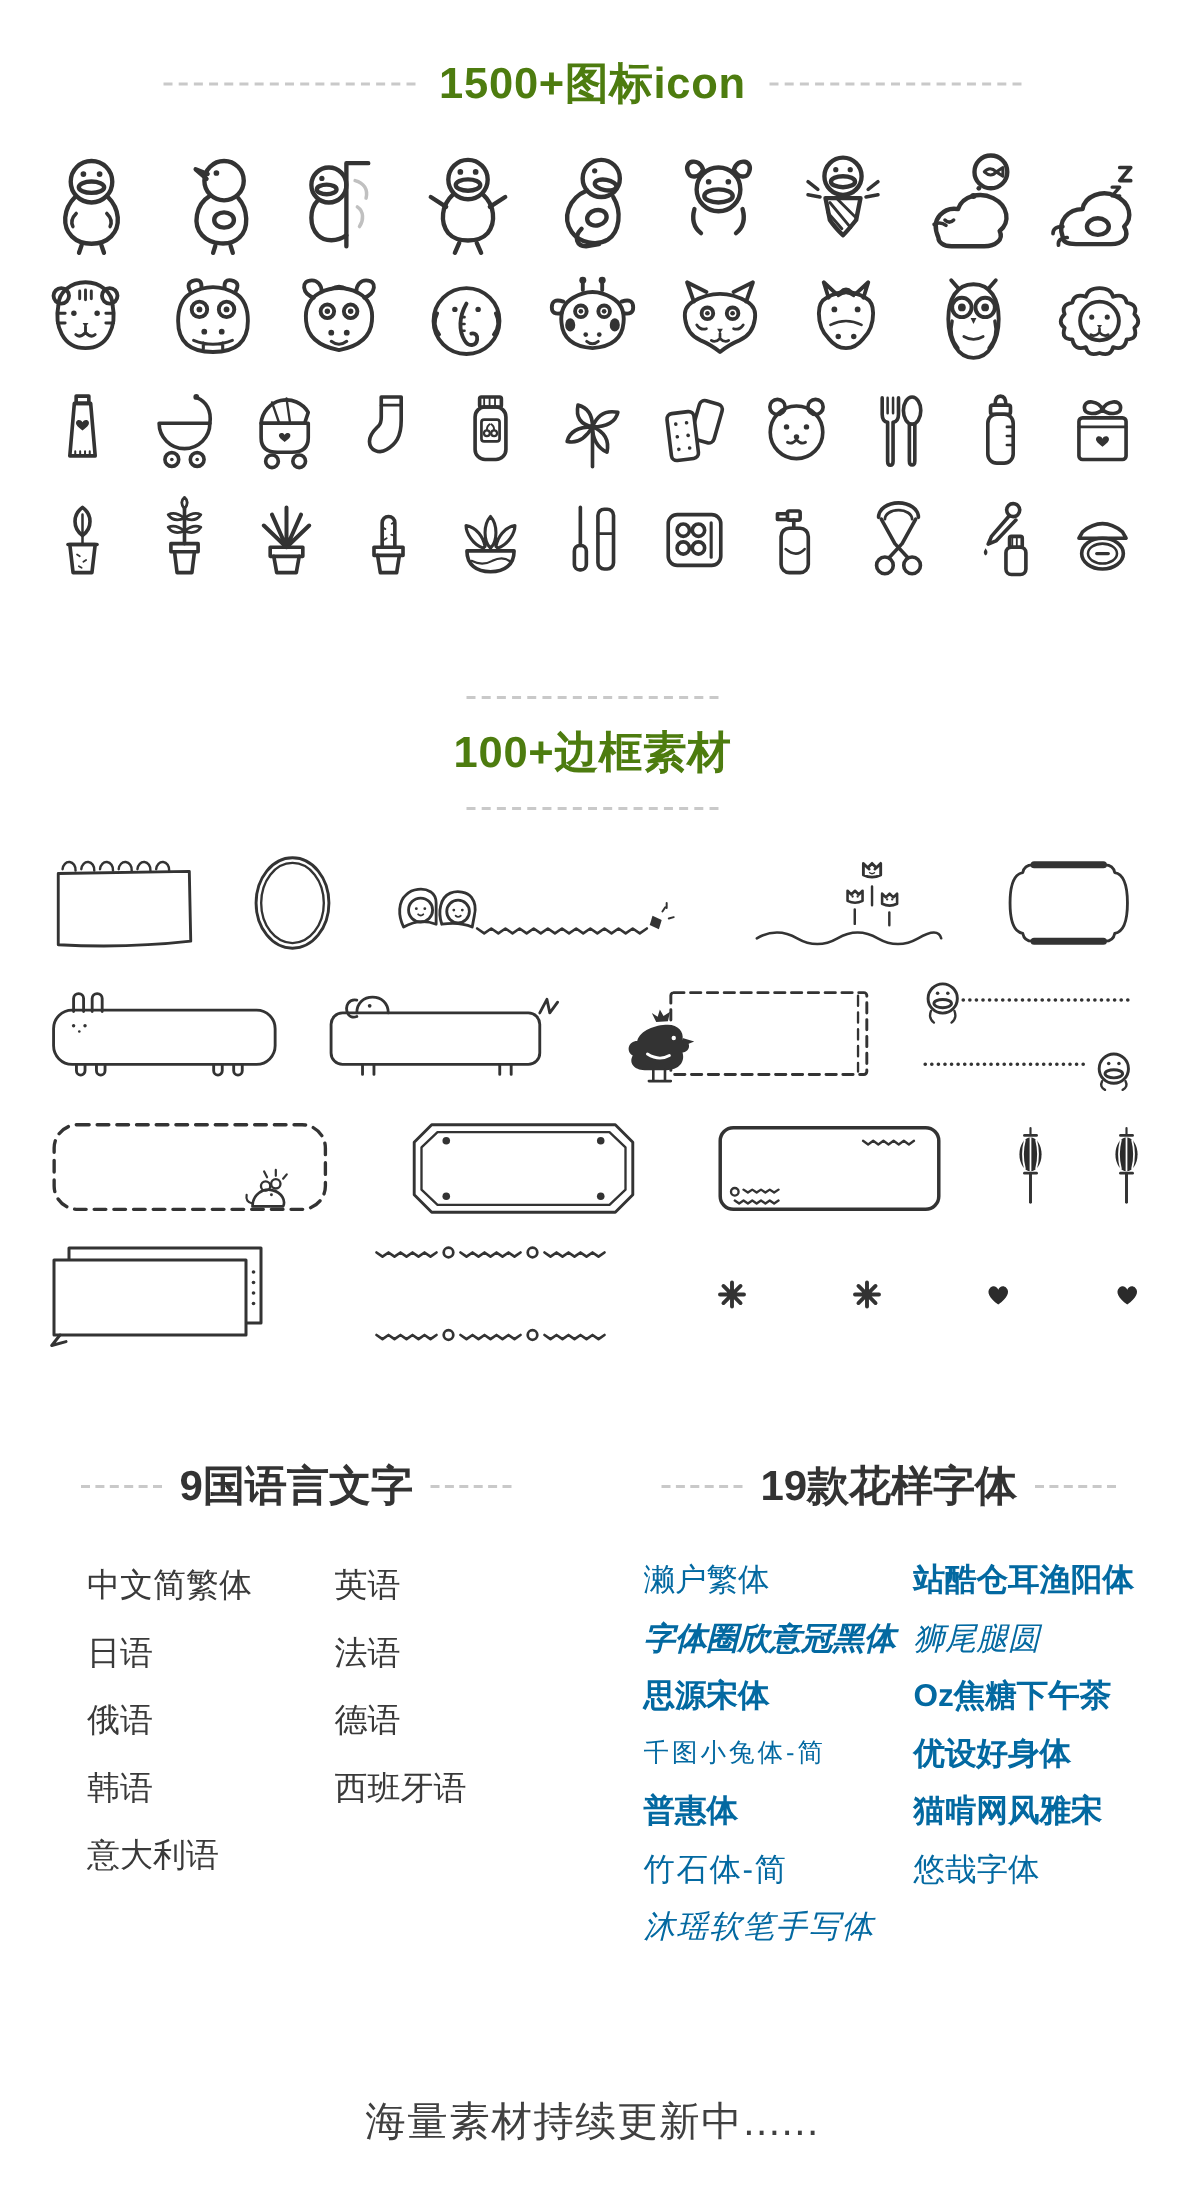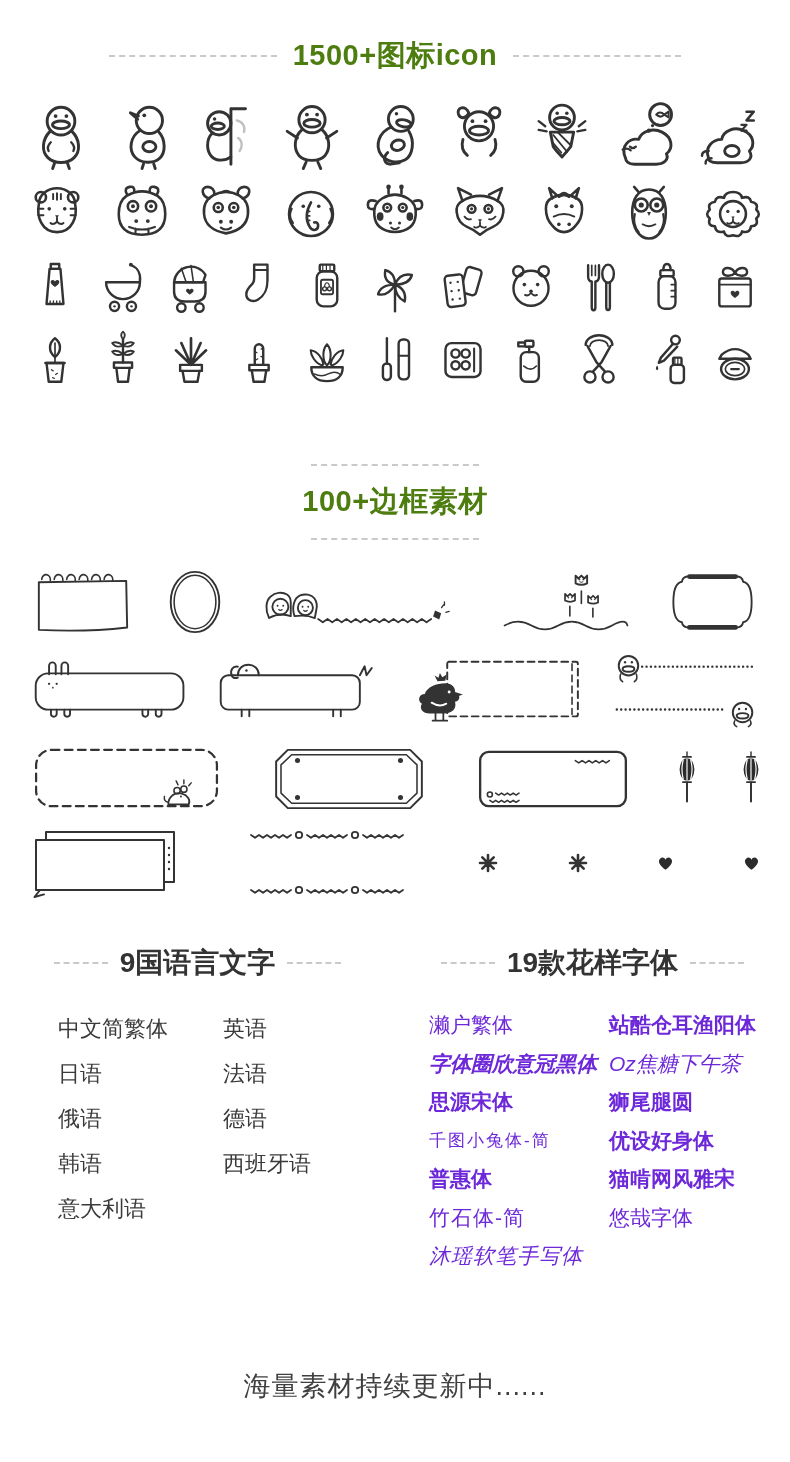--- a/index.html
+++ b/index.html
@@ -34,30 +34,30 @@
   .ic-ducks-dotted{width:148px;height:78px;}
   .ic-dashed-mouse-frame{width:194px;height:70px;}
   .ic-octagon-frame{width:158px;height:68px;}
   .ic-squiggle-frame{width:158px;height:68px;}
   .ic-lantern{width:18px;height:62px;}
   .ic-layered-note{width:150px;height:70px;}
   .ic-wavy-divider{width:160px;height:70px;}
   .ic-asterisk{width:20px;height:20px;}
   .ic-heart{width:17px;height:15px;}
   
-  .two-col{display:grid;grid-template-columns:1fr 1fr;margin-top:46px;}
+  .two-col{display:grid;grid-template-columns:1fr 1fr;margin-top:74px;}
   .sub-title{display:flex;align-items:center;justify-content:center;gap:12px;}
   .sub-title h2{font-size:28px;margin:0;font-weight:700;}
   .sub-title .dash{width:54px;border-top:2px dashed #c9c9c9;}
   .lang-cols{display:flex;padding-left:58px;margin-top:24px;}
   .lang-col1{width:165px;}
   .lang-item{height:45px;display:flex;align-items:center;font-size:22px;color:#3a3a3a;}
   .font-cols{display:flex;padding-left:34px;margin-top:24px;}
   .font-col1{width:180px;}
-  .font-item{height:38.5px;display:flex;align-items:center;font-size:21px;color:#6d28d9;white-space:nowrap;}
+  .font-item{height:38.5px;display:flex;align-items:center;font-size:21px;color:#0369a1;white-space:nowrap;}
   
   .fonts-left .font-item:nth-child(1){font-weight:500;}
   .fonts-left .font-item:nth-child(2){font-weight:800;font-style:italic;}
   .fonts-left .font-item:nth-child(3){font-family:"Liberation Serif",serif;font-weight:700;}
   .fonts-left .font-item:nth-child(4){font-weight:400;letter-spacing:2px;font-size:17px;}
   .fonts-left .font-item:nth-child(5){font-weight:800;}
   .fonts-left .font-item:nth-child(6){font-weight:300;letter-spacing:1px;}
   .fonts-left .font-item:nth-child(7){font-style:italic;font-weight:500;letter-spacing:1px;}
   .fonts-right .font-item:nth-child(1){font-weight:900;}
   .fonts-right .font-item:nth-child(2){font-style:italic;font-weight:300;}
@@ -912,22 +912,22 @@
             <div class="font-item">濑户繁体</div>
             <div class="font-item">字体圈欣意冠黑体</div>
             <div class="font-item">思源宋体</div>
             <div class="font-item">千图小兔体-简</div>
             <div class="font-item">普惠体</div>
             <div class="font-item">竹石体-简</div>
             <div class="font-item">沐瑶软笔手写体</div>
           </div>
         <div class="fonts-right">
             <div class="font-item">站酷仓耳渔阳体</div>
+            <div class="font-item">狮尾腿圆</div>
             <div class="font-item">Oz焦糖下午茶</div>
-            <div class="font-item">狮尾腿圆</div>
             <div class="font-item">优设好身体</div>
             <div class="font-item">猫啃网风雅宋</div>
             <div class="font-item">悠哉字体</div>
           </div>
       </div>
     </div>
   </div>
 
   <div class="footer-note">海量素材持续更新中......</div>
 

